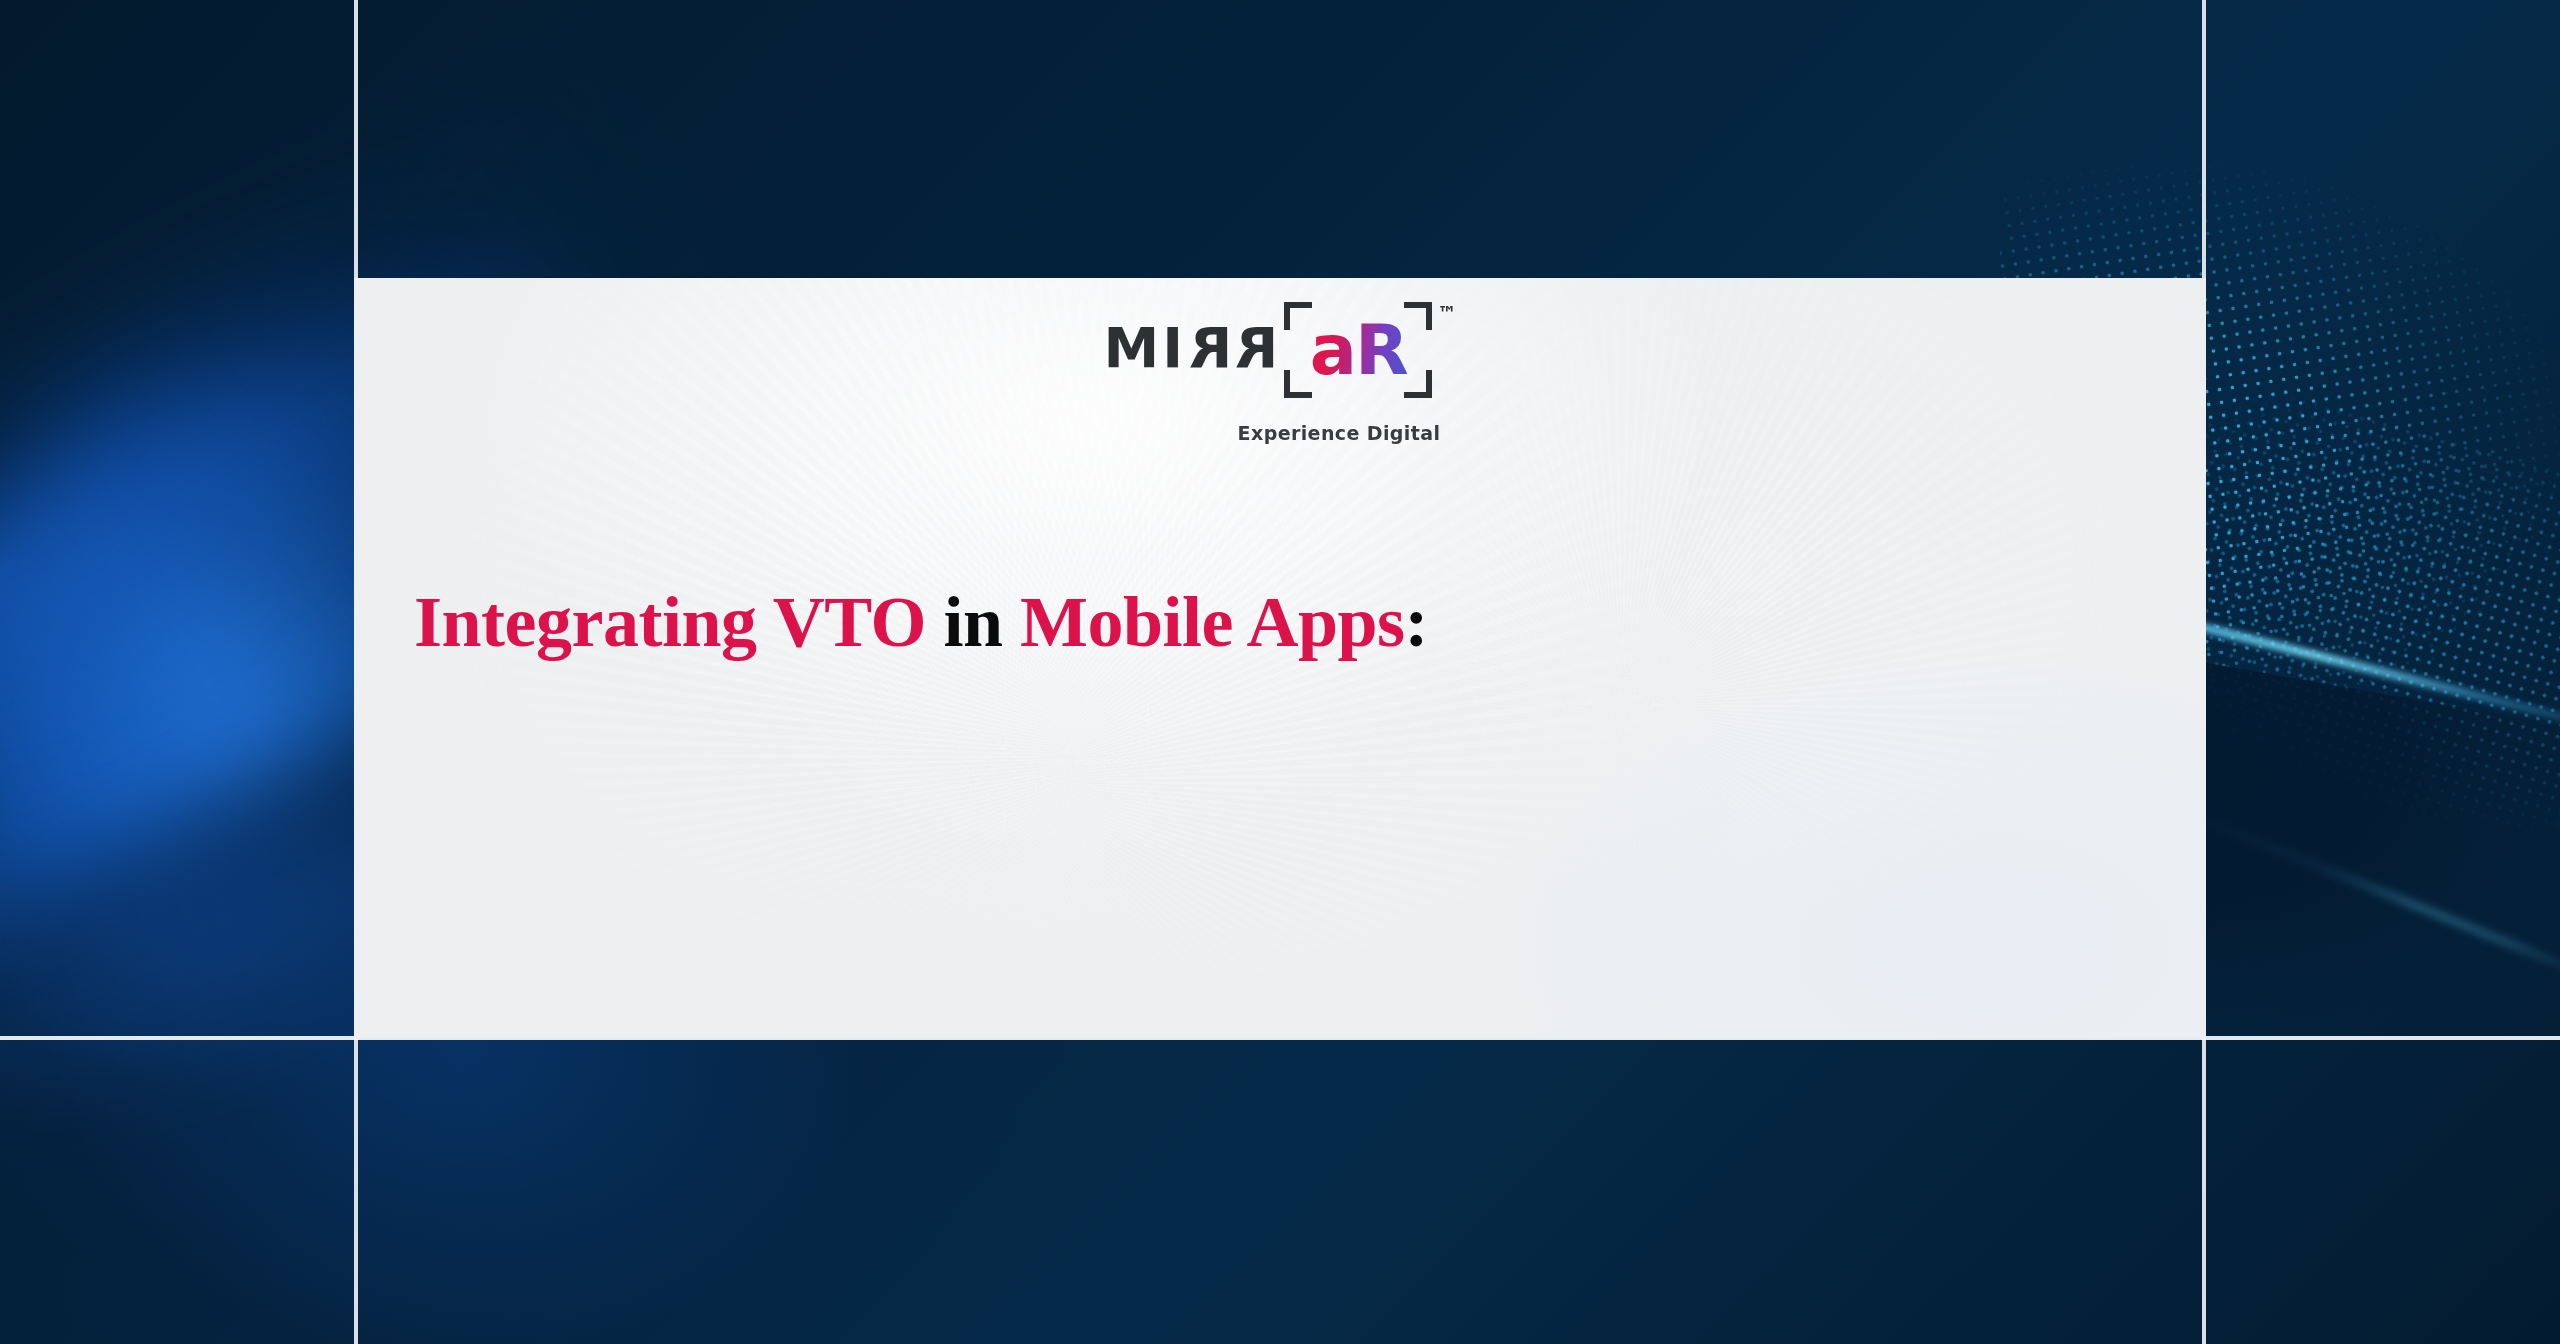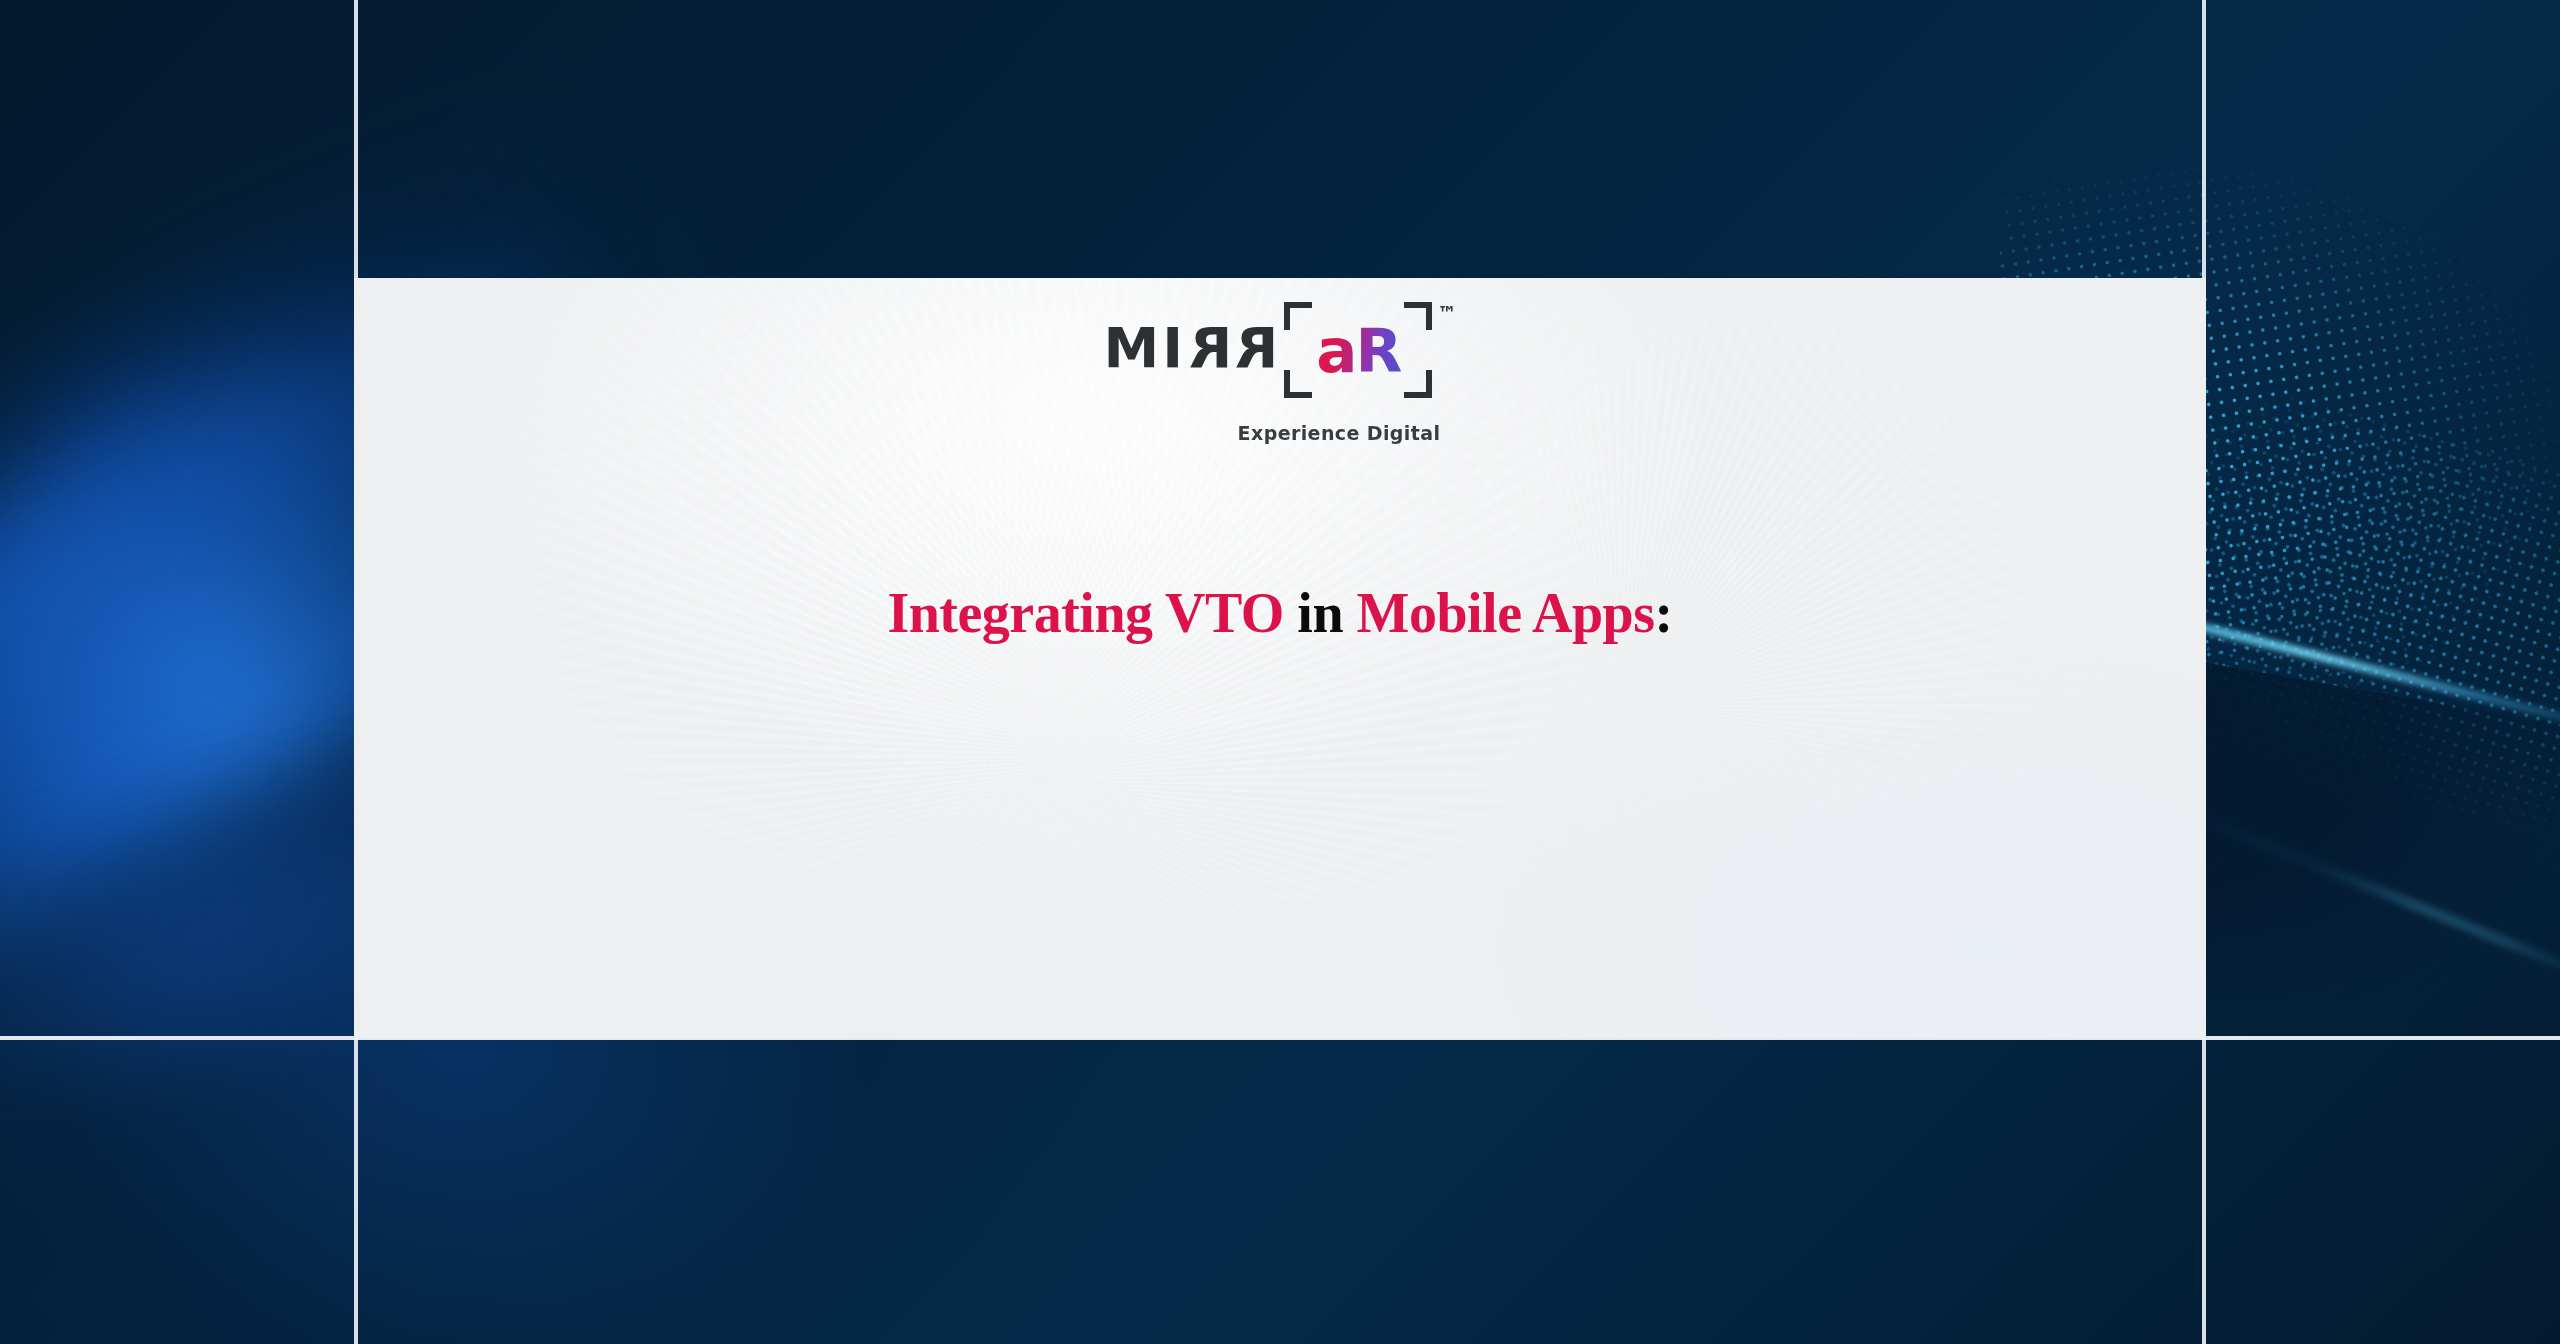--- a/index.html
+++ b/index.html
@@ -273,21 +273,21 @@
   .logo-ar-box .brk.tl { left: 0;  top: 0;  border-left-width: 6px; border-top-width: 6px; }
   .logo-ar-box .brk.tr { right: 0; top: 0;  border-right-width: 6px; border-top-width: 6px; }
   .logo-ar-box .brk.bl { left: 0;  bottom: 0; border-left-width: 6px; border-bottom-width: 6px; }
   .logo-ar-box .brk.br { right: 0; bottom: 0; border-right-width: 6px; border-bottom-width: 6px; }
   .logo-ar-text {
     position: absolute;
     left: 50%;
     top: 50%;
     transform: translate(-50%, -50%);
     font-family: "DejaVu Sans", sans-serif;
-    font-size: 61px;
+    font-size: 70px;
     font-weight: 700;
     letter-spacing: -2px;
     background: linear-gradient(100deg, #E8134F 0%, #D9184F 26%, #A02C9B 54%, #7240C4 72%, #4A55C8 100%);
     -webkit-background-clip: text;
     background-clip: text;
     color: transparent;
     line-height: 1;
     white-space: nowrap;
   }
   .logo-tm {
@@ -307,25 +307,25 @@
     letter-spacing: 0.4px;
     margin-top: 24px;
     margin-left: 118px;
   }
 
   
   .title {
     position: absolute;
     left: 60px;
     right: 60px;
-    top: 266px;
-    text-align: center;
+    top: 256px;
+    text-align: left;
     font-family: "Liberation Serif", "DejaVu Serif", serif;
     font-weight: 700;
-    font-size: 56px;
+    font-size: 72px;
     line-height: 1.12;
     color: #0B0B0B;
     letter-spacing: -0.5px;
   }
   .accent { color: #DC134B; }
   .ink    { color: #0B0B0B; }
 </style>
 </head>
 <body>
 

